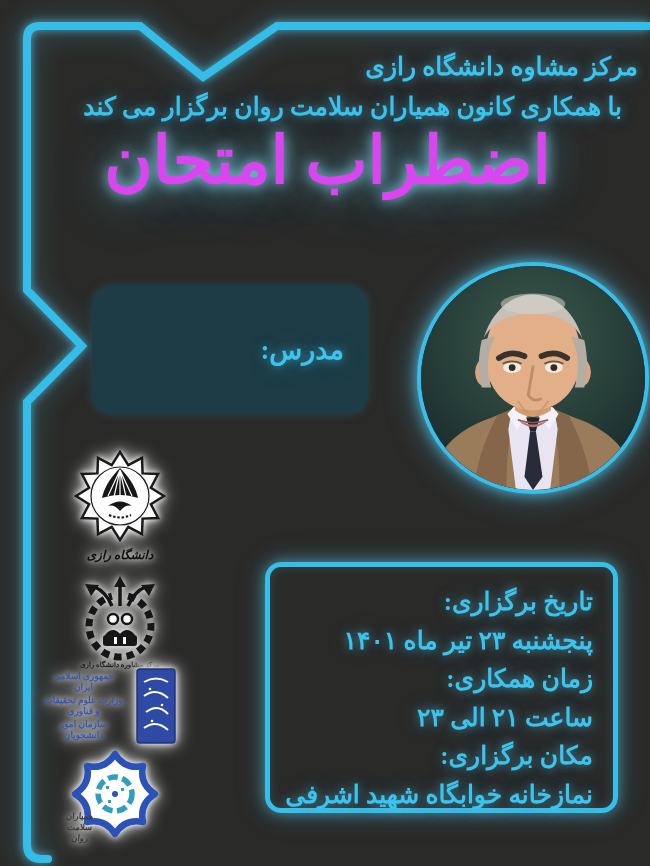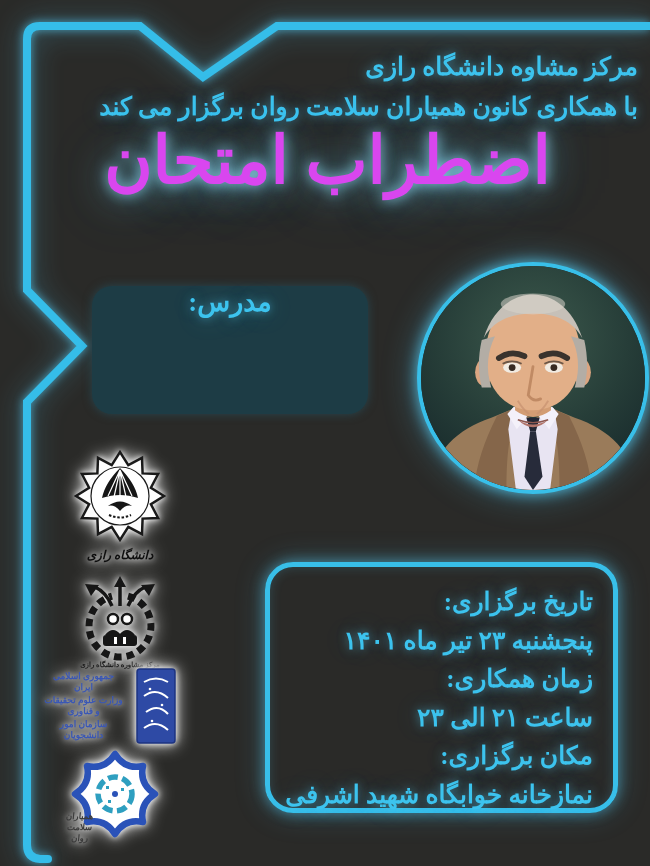--- a/index.html
+++ b/index.html
@@ -9,43 +9,43 @@
     background:#2a2a28;direction:rtl;
     font-family:Liberation Serif, serif;
   }
   
   .frame{position:absolute;inset:0;
     filter:drop-shadow(0 0 5px rgba(86,205,245,.75)) drop-shadow(0 0 14px rgba(86,205,245,.35));}
   
   .cyan{color:#3cc3ee;font-weight:bold;
     text-shadow:0 0 10px rgba(86,205,245,.55),0 0 26px rgba(86,205,245,.3);}
   .hdr1{position:absolute;top:52px;right:12px;font-size:25px;letter-spacing:.5px;}
-  .hdr2{position:absolute;top:92px;right:12px;font-size:25px;}
+  .hdr2{position:absolute;top:92px;right:28px;font-size:25px;}
   .title{
     position:absolute;top:122px;right:30px;left:35px;text-align:center;
     font-size:66px;font-weight:800;color:#d946ef;
     text-shadow:0 0 14px rgba(150,228,255,.9),0 0 36px rgba(100,212,250,.55),0 0 64px rgba(100,212,250,.35);
   }
   .instructor-box{
     position:absolute;right:282px;left:92px;top:286px;height:128px;
     background:#1d3c45;border-radius:20px;
-    display:flex;justify-content:center;gap:8px;
+    display:flex;flex-direction:column;justify-content:center;gap:8px;
     padding:0 24px;text-align:right;width:276px;right:auto;
     box-shadow:0 0 10px rgba(40,90,105,.6);
   }
   .instructor-box .line{font-size:27px;}
   .portrait{
     position:absolute;left:417px;top:262px;width:232px;height:232px;border-radius:50%;
     border:4px solid #38bfe9;overflow:hidden;background:#1c2d2c;
     box-shadow:0 0 14px rgba(86,205,245,.8),0 0 34px rgba(86,205,245,.4);
   }
   .portrait svg{display:block;width:100%;height:100%;}
   .schedule-box{
     position:absolute;left:265px;top:562px;width:353px;height:251px;
-    border:5px solid #38bfe9;border-radius:28px;
+    border:5px solid #38bfe9;border-radius:16px;
     box-shadow:0 0 14px rgba(86,205,245,.55),0 0 30px rgba(86,205,245,.25),inset 0 0 12px rgba(86,205,245,.2);
     padding:16px 20px 0 12px;text-align:right;
   }
   .sched-line{font-size:25px;line-height:38.5px;white-space:nowrap;}
   
   .logo{position:absolute;
     filter:drop-shadow(0 0 3px #ffffff) drop-shadow(0 0 8px rgba(255,255,255,.85));}
   .logo svg{display:block;}
   .logo-razi{left:66px;top:444px;}
   .logo-counsel{left:70px;top:572px;}

